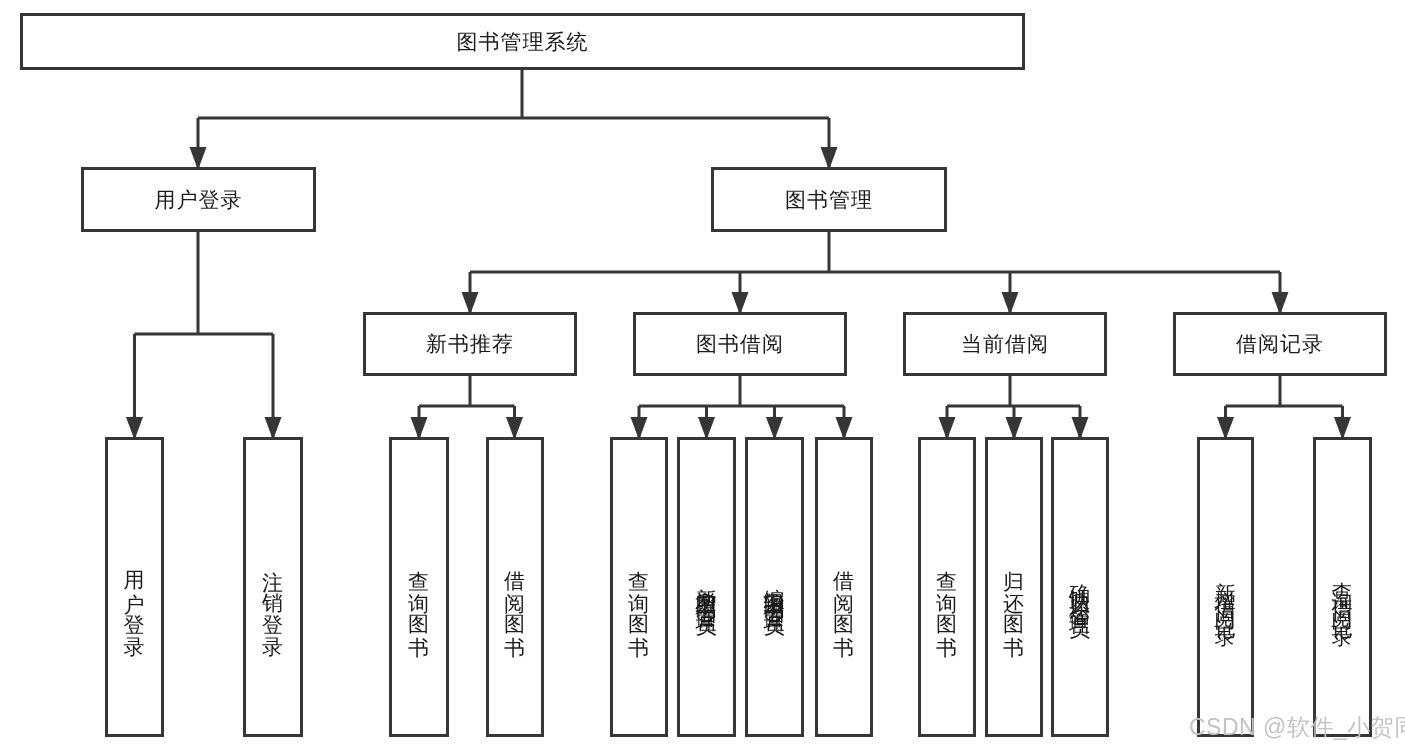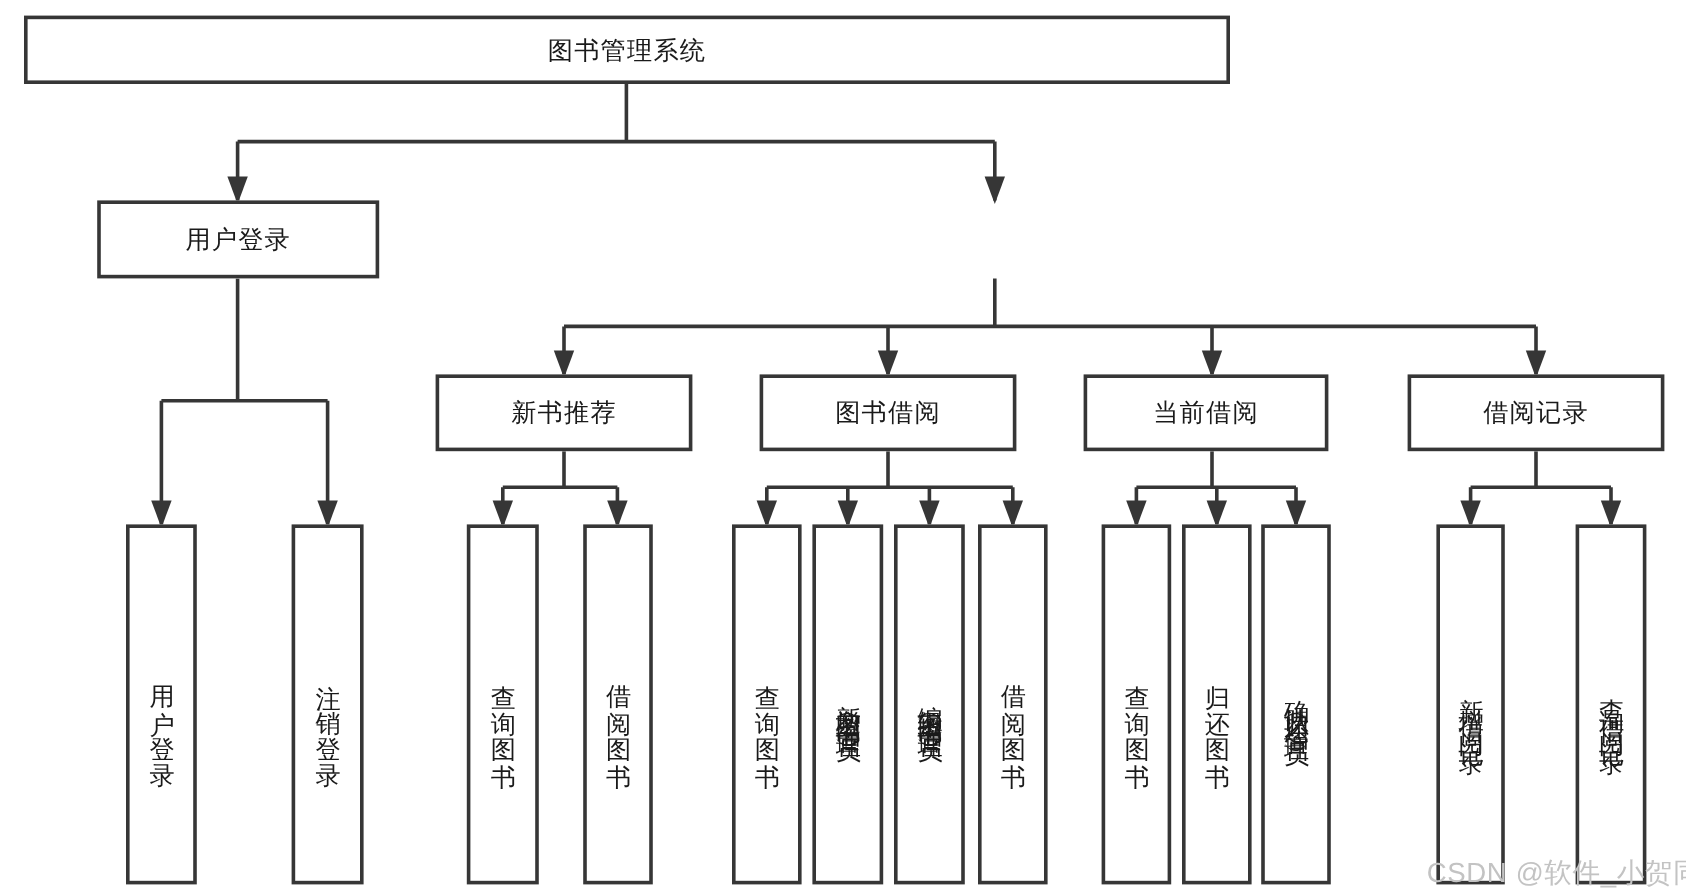--- a/index.html
+++ b/index.html
@@ -77,20 +77,23 @@
     </g>
   </svg>
 
   <div class="node" style="left:20px;top:13px;width:1005px;height:57px">
     <span class="hlabel">图书管理系统</span>
   </div>
 
   <div class="node" style="left:81px;top:167px;width:235px;height:65px">
     <span class="hlabel">用户登录</span>
   </div>
+  <div class="node" style="left:711px;top:167px;width:236px;height:65px">
+    <span class="hlabel">图书管理</span>
+  </div>
 
   <div class="node" style="left:633px;top:312px;width:214px;height:64px">
     <span class="hlabel">图书借阅</span>
   </div>
   <div class="node" style="left:363px;top:312px;width:214px;height:64px">
     <span class="hlabel">新书推荐</span>
   </div>
   <div class="node" style="left:903px;top:312px;width:204px;height:64px">
     <span class="hlabel">当前借阅</span>
   </div>

